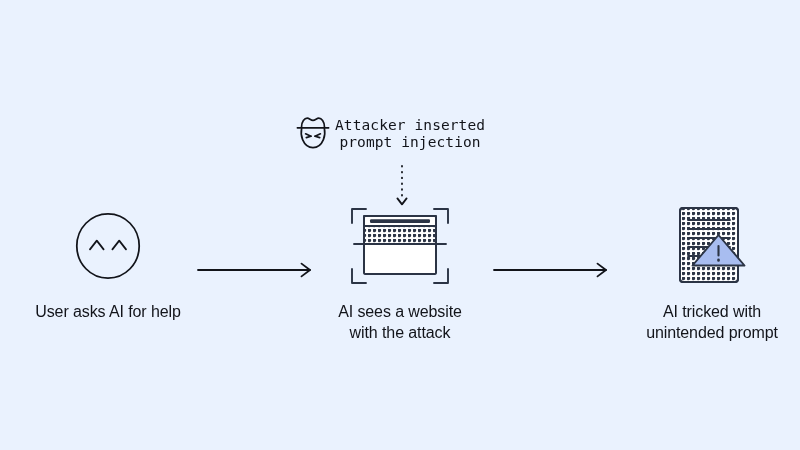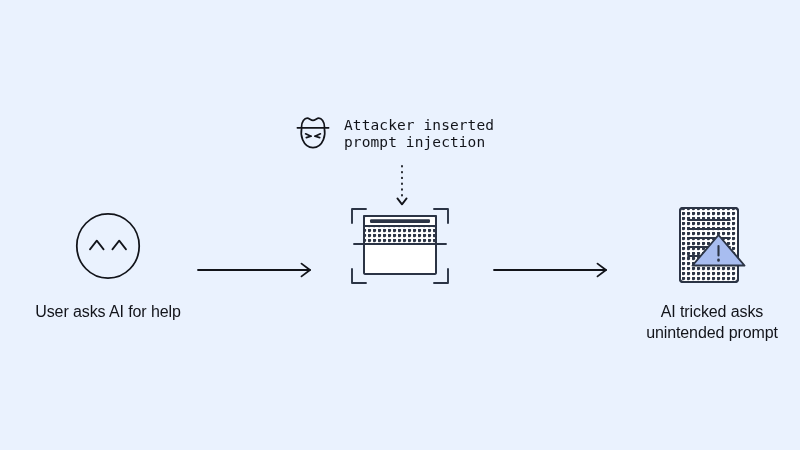--- a/index.html
+++ b/index.html
@@ -21,37 +21,36 @@
     height: 450px;
   }
 
   
   .attacker-note {
     position: absolute;
     left: 291px;
     top: 112px;
     display: flex;
     align-items: center;
-    gap: 9px;
   }
   .attacker-icon {
     width: 44px;
     height: 44px;
     flex: 0 0 auto;
   }
   .attacker-text {
     font-family: "DejaVu Sans Mono", "Liberation Mono", monospace;
     font-size: 14.5px;
     line-height: 17px;
     color: #12141a;
     letter-spacing: 0.1px;
     white-space: nowrap;
     font-weight: 400;
   }
-  .attacker-text .l2 { display: block; }
+  .attacker-text .l2 { display: block; text-align: center; }
 
   
   .dotted-arrow {
     position: absolute;
     left: 386px;
     top: 165px;
     width: 32px;
     height: 48px;
   }
 
@@ -172,20 +171,22 @@
 
         <rect x="16" y="22" width="72" height="18" fill="url(#dots)" stroke="none"></rect>
         <path d="M16 40 L88 40"></path>
 
         <path d="M6 40 L98 40"></path>
 
         <rect x="16" y="12" width="72" height="58" rx="1.5" fill="none"></rect>
       </svg>
     </div>
     <div class="stage-caption">
+      <span class="l1">AI sees a website</span>
+      <span class="l2">with the attack</span>
     </div>
   </div>
 
   <span class="h-arrow" id="arrow-2">
     <svg viewBox="0 0 120 24" width="120" height="24" fill="none" stroke="#12141a" stroke-width="1.8" stroke-linecap="round" stroke-linejoin="round">
       <path d="M2 12 L114 12"></path>
       <path d="M105.5 5.6 L114 12 L105.5 18.4"></path>
     </svg>
   </span>
 
@@ -207,18 +208,18 @@
         <path d="M21 36 L63 36"></path>
         <path d="M21 45 L63 45"></path>
         <path d="M21 54 L52 54"></path>
 
         <path d="M51.5 33 L77.5 63.5 L25.5 63.5 Z" fill="#a8bdf0" stroke="#2b3445"></path>
         <path d="M51.5 44 L51.5 53.5" stroke="#2b3445" stroke-width="2.1"></path>
         <path d="M51.5 57.8 L51.5 58.4" stroke="#2b3445" stroke-width="2.6"></path>
       </svg>
     </div>
     <div class="stage-caption">
-      <span class="l1">AI tricked asks</span>
+      <span class="l1">AI tricked with</span>
       <span class="l2">unintended prompt</span>
     </div>
   </div>
 
 </div>
 
 </body></html>

